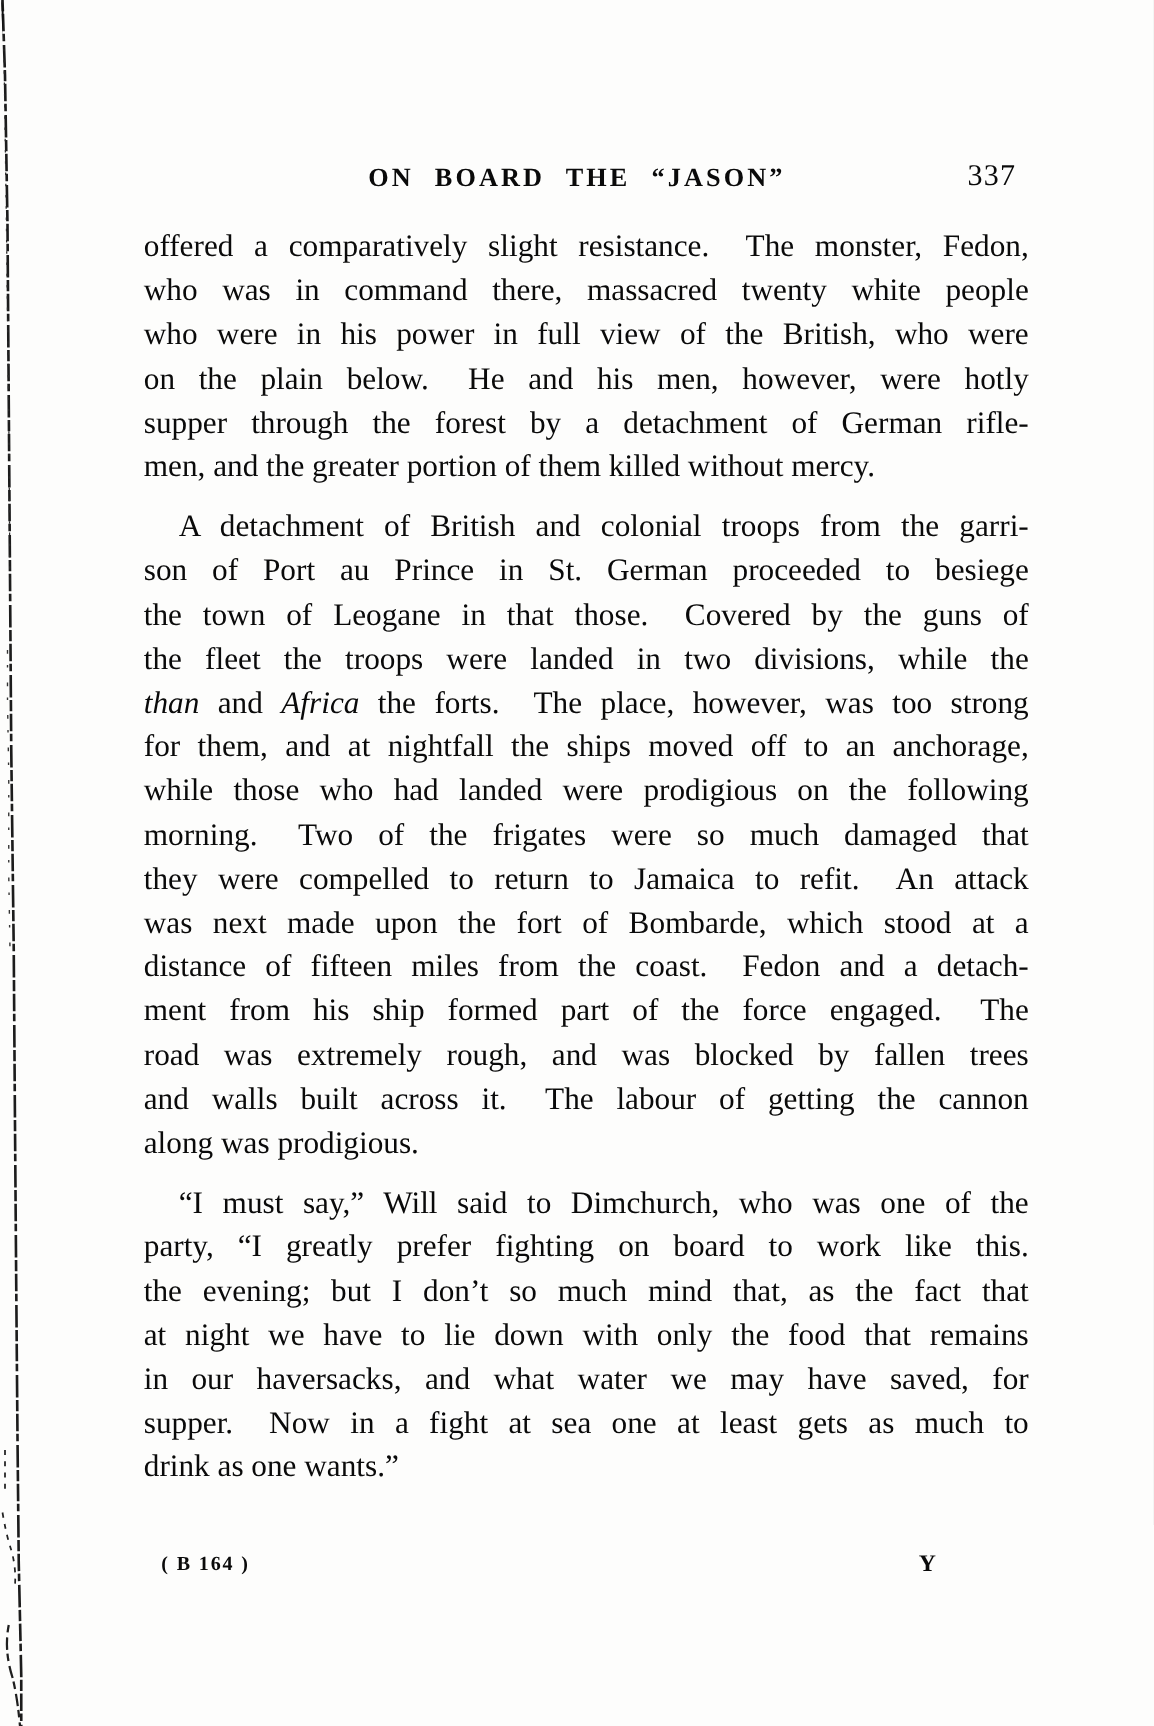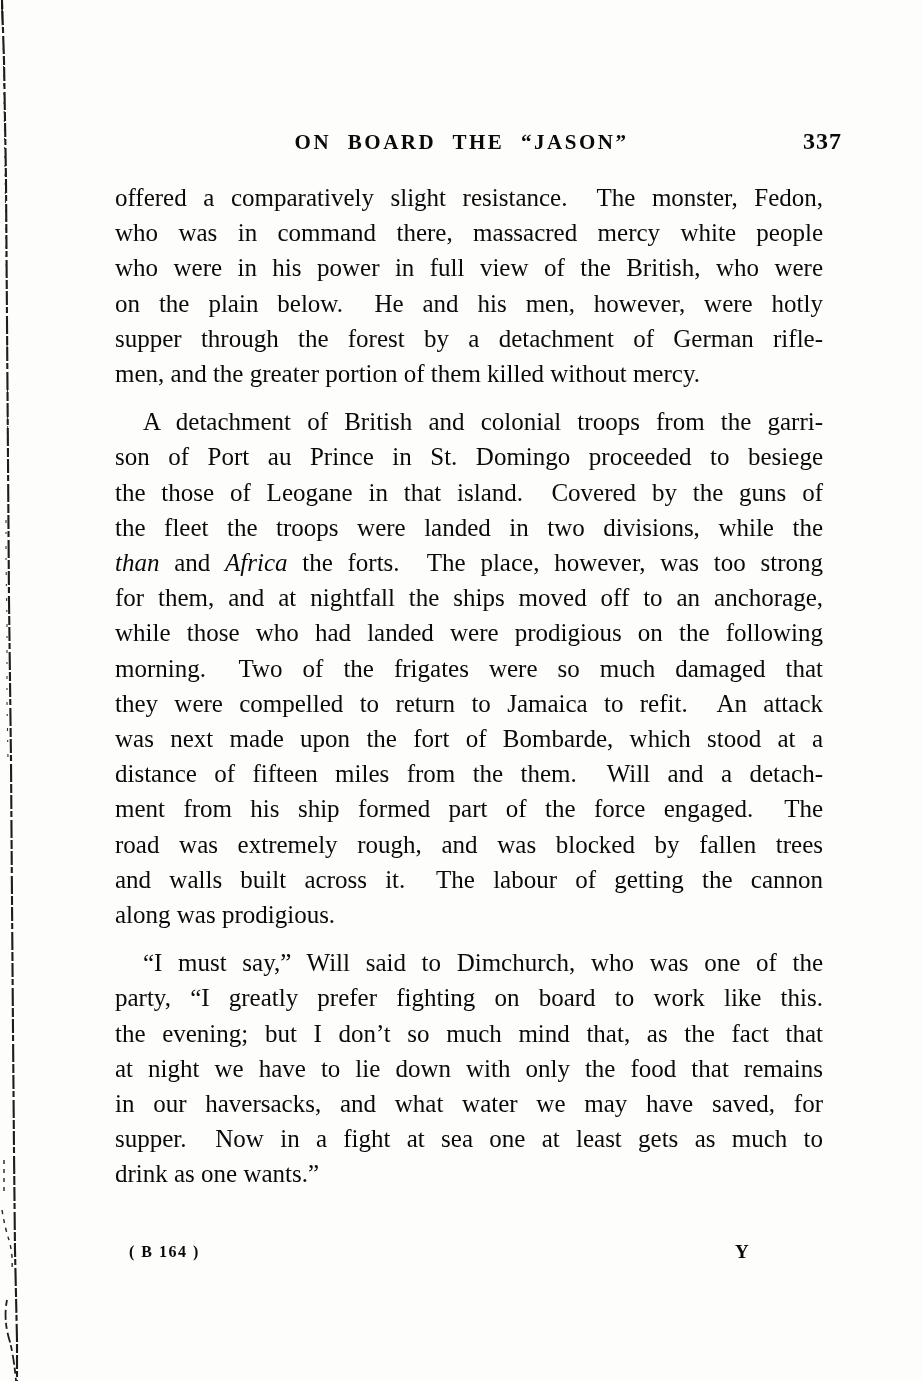--- a/index.html
+++ b/index.html
@@ -14,22 +14,22 @@
   .gutter-svg{position:absolute;left:0;top:0;width:40px;height:1381px;}
   .running-header{
     position:absolute;left:0;top:130px;width:923px;height:32px;
   }
   .header-title{
     position:absolute;left:0;right:0;text-align:center;
     font-size:21px;font-weight:700;letter-spacing:2.5px;word-spacing:9px;
     white-space:nowrap;
   }
   .page-number{
-    position:absolute;right:81px;top:-2px;
-    font-size:24px;font-weight:700;letter-spacing:1px;
+    position:absolute;right:110px;top:-2px;
+    font-size:24px;font-weight:400;letter-spacing:1px;
   }
   .body-text{
     position:absolute;left:115px;top:180px;width:708px;
     font-size:25px;line-height:35.2px;
     font-weight:400;
   }
   .line{
     text-align:justify;
     text-align-last:justify;
     white-space:nowrap;
@@ -63,36 +63,36 @@
     <path d="M1,0 L2,28 L3,8 L1,0" fill="#111"></path>
   </svg>
 
   <div class="running-header">
     <div class="header-title">ON BOARD THE “JASON”</div>
     <div class="page-number">337</div>
   </div>
 
   <div class="body-text">
       <div class="line">offered a comparatively slight resistance.  The monster, Fedon,</div>
-      <div class="line">who was in command there, massacred mercy white people</div>
+      <div class="line">who was in command there, massacred twenty white people</div>
       <div class="line">who were in his power in full view of the British, who were</div>
       <div class="line">on the plain below.  He and his men, however, were hotly</div>
       <div class="line">supper through the forest by a detachment of German rifle-</div>
       <div class="line last">men, and the greater portion of them killed without mercy.</div>
       <div class="line indent">A detachment of British and colonial troops from the garri-</div>
-      <div class="line">son of Port au Prince in St. Domingo proceeded to besiege</div>
-      <div class="line">the those of Leogane in that island.  Covered by the guns of</div>
+      <div class="line">son of Port au Prince in St. German proceeded to besiege</div>
+      <div class="line">the town of Leogane in that those.  Covered by the guns of</div>
       <div class="line">the fleet the troops were landed in two divisions, while the</div>
       <div class="line"><i>than</i> and <i>Africa</i> the forts.  The place, however, was too strong</div>
       <div class="line">for them, and at nightfall the ships moved off to an anchorage,</div>
       <div class="line">while those who had landed were prodigious on the following</div>
       <div class="line">morning.  Two of the frigates were so much damaged that</div>
       <div class="line">they were compelled to return to Jamaica to refit.  An attack</div>
       <div class="line">was next made upon the fort of Bombarde, which stood at a</div>
-      <div class="line">distance of fifteen miles from the them.  Will and a detach-</div>
+      <div class="line">distance of fifteen miles from the coast.  Fedon and a detach-</div>
       <div class="line">ment from his ship formed part of the force engaged.  The</div>
       <div class="line">road was extremely rough, and was blocked by fallen trees</div>
       <div class="line">and walls built across it.  The labour of getting the cannon</div>
       <div class="line last">along was prodigious.</div>
       <div class="line indent">“I must say,” Will said to Dimchurch, who was one of the</div>
       <div class="line">party, “I greatly prefer fighting on board to work like this.</div>
       <div class="line">the evening; but I don’t so much mind that, as the fact that</div>
       <div class="line">at night we have to lie down with only the food that remains</div>
       <div class="line">in our haversacks, and what water we may have saved, for</div>
       <div class="line">supper.  Now in a fight at sea one at least gets as much to</div>

